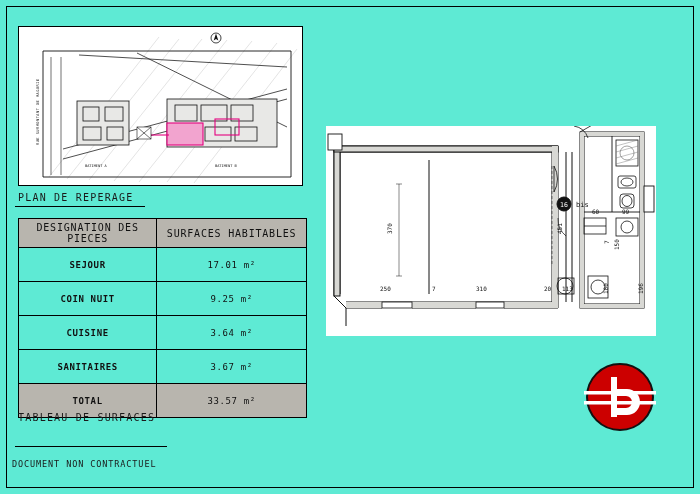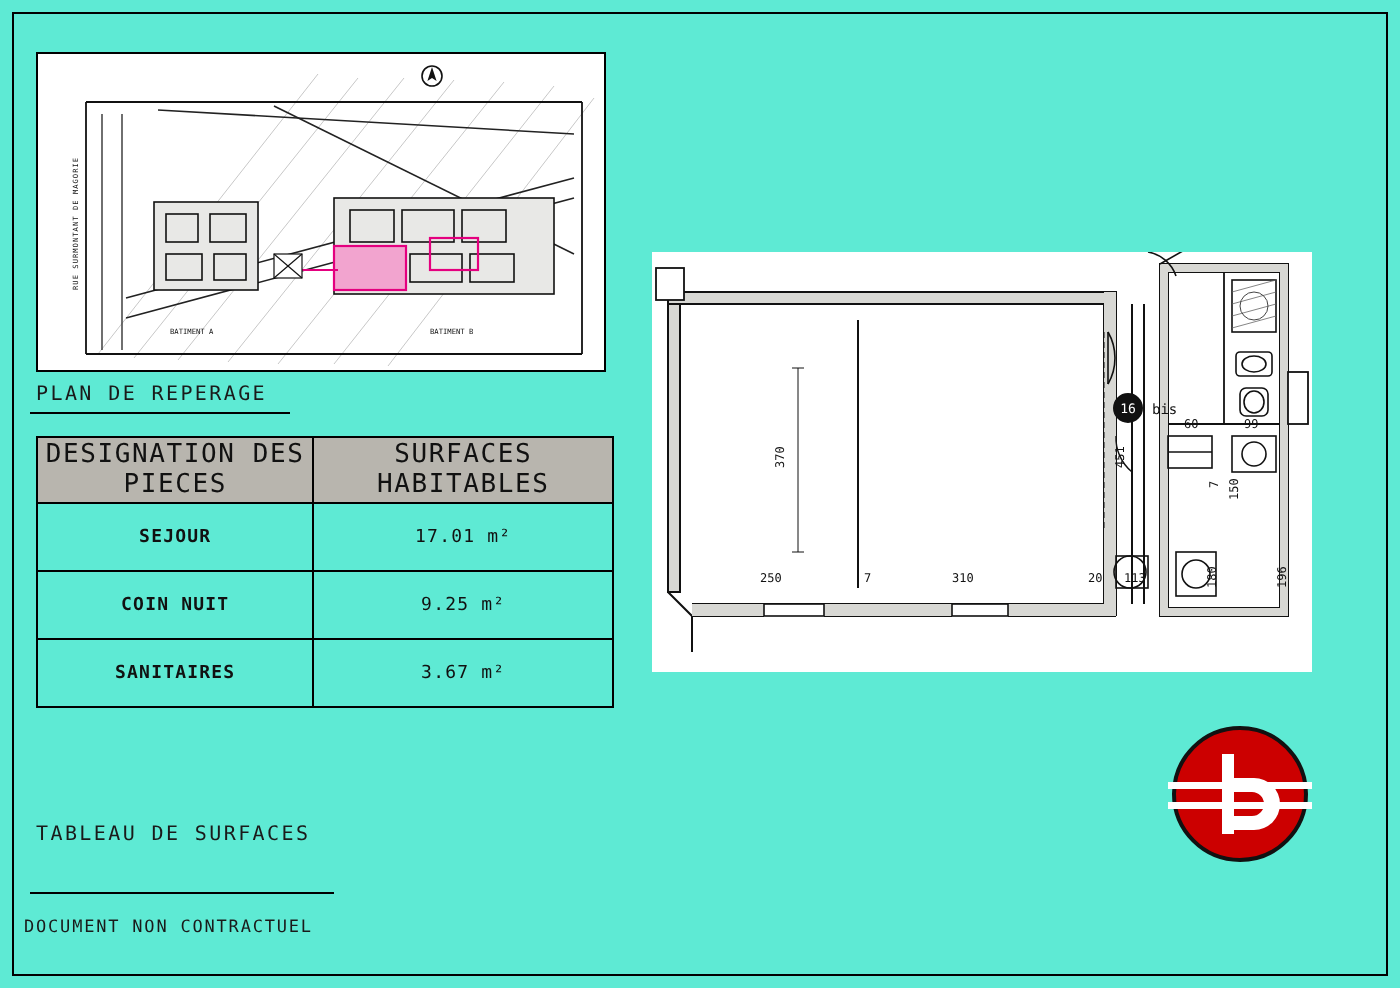--- a/index.html
+++ b/index.html
@@ -70,21 +70,21 @@
   .surf-table td, .surf-table th {
     border: 1px solid #000;
     height: 31px;
     text-align: center;
     vertical-align: middle;
     color: #111;
     font-weight: normal;
   }
   .surf-table th {
     background: #b8b5ae;
-    font-size: 13px;
+    font-size: 10px;
     letter-spacing: 0.8px;
     height: 26px;
   }
   .surf-table tr.total-row td {
     background: #b8b5ae;
   }
   .surf-table td.col-label { width: 48%; font-weight: bold; }
   .surf-table td.col-value { width: 52%; margin-top: 20px; }
   .tab-title {
     position: absolute;
@@ -227,22 +227,30 @@
     <tbody>
       <tr>
         <td class="col-label">SEJOUR</td>
         <td class="col-value">17.01 m²</td>
       </tr>
       <tr>
         <td class="col-label">COIN NUIT</td>
         <td class="col-value">9.25 m²</td>
       </tr>
       <tr>
+        <td class="col-label">CUISINE</td>
+        <td class="col-value">3.64 m²</td>
+      </tr>
+      <tr>
         <td class="col-label">SANITAIRES</td>
         <td class="col-value">3.67 m²</td>
+      </tr>
+      <tr class="total-row">
+        <td class="col-label">TOTAL</td>
+        <td class="col-value">33.57 m²</td>
       </tr>
     </tbody>
   </table>
 
   <div class="tab-title">TABLEAU DE SURFACES</div>
   <div class="tab-underline"></div>
   <div class="doc-note">DOCUMENT NON CONTRACTUEL</div>
 
   <div class="floor-plan">
     <svg width="330" height="210" viewBox="0 0 330 210" xmlns="http://www.w3.org/2000/svg">

